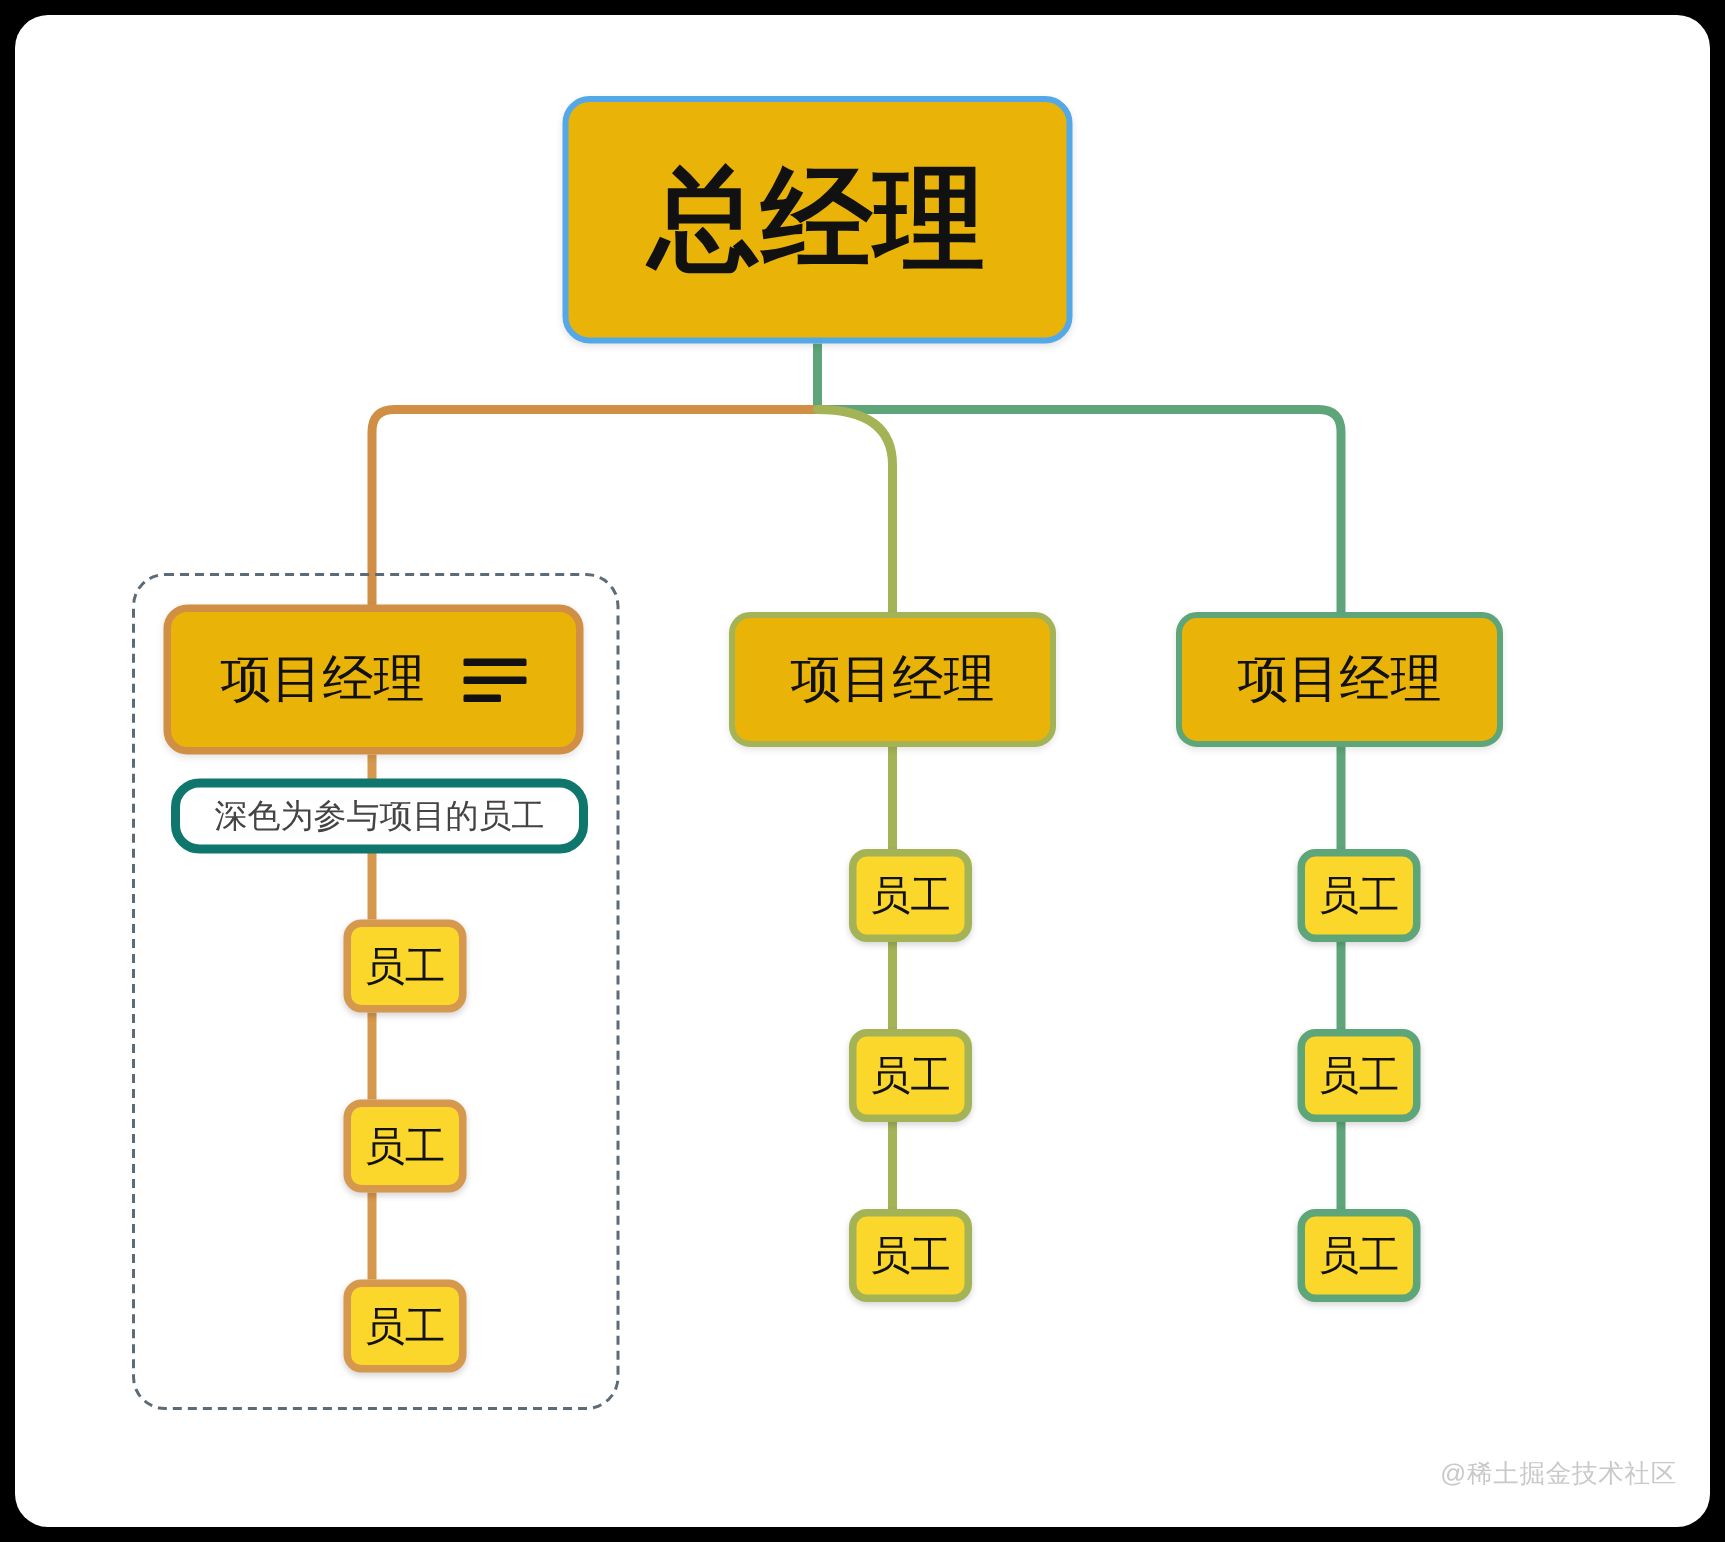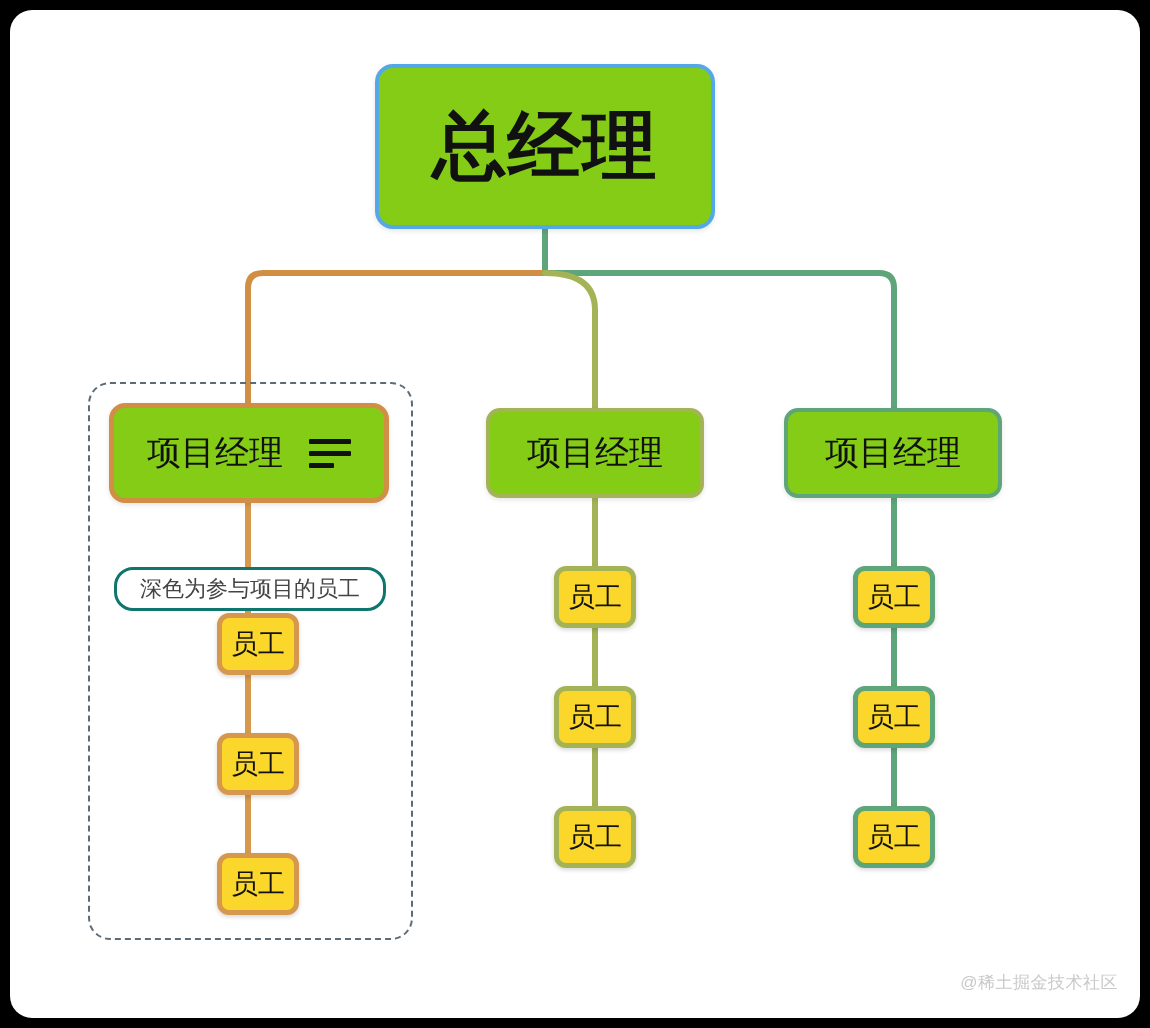--- a/index.html
+++ b/index.html
@@ -42,21 +42,21 @@
     width: 1130px;
     height: 1008px;
   }
 
   .node {
     position: absolute;
     box-sizing: border-box;
     display: flex;
     align-items: center;
     justify-content: center;
-    background: #84cc16;
+    background: #eab308;
   }
 
   
   .node-root {
     left: 365px;
     top: 54px;
     width: 340px;
     height: 165px;
     border: 4px solid #55a8e8;
     border-radius: 18px;
@@ -121,20 +121,21 @@
 
   
   .node-emp {
     width: 82px;
     height: 62px;
     background: #fcd72b;
     border-radius: 12px;
     font-size: 27px;
     color: #111111;
     box-shadow: 0 2px 4px rgba(0,0,0,0.16);
+    margin-left: 12px;
   }
   .emp-orange { border: 5px solid #d6984c; }
   .emp-olive  { border: 5px solid #a3b356; }
   .emp-green  { border: 5px solid #5ea579; }
 
   
   .group-box {
     position: absolute;
     left: 78px;
     top: 372px;
@@ -160,29 +161,28 @@
     font-size: 26px;
   }
 
   
   .note-pill {
     position: absolute;
     left: 104px;
     top: 509px;
     width: 266px;
     height: 38px;
-    border: 3px solid #0f766e;
+    border: 6px solid #0f766e;
     border-radius: 19px;
     background: #ffffff;
     display: flex;
     align-items: center;
     justify-content: center;
     font-size: 22px;
     color: #444444;
-    margin-top: 48px;
   }
 
   
   .watermark {
     position: absolute;
     right: 22px;
     bottom: 24px;
     font-size: 17px;
     color: #c9c9c9;
     letter-spacing: 0.5px;

